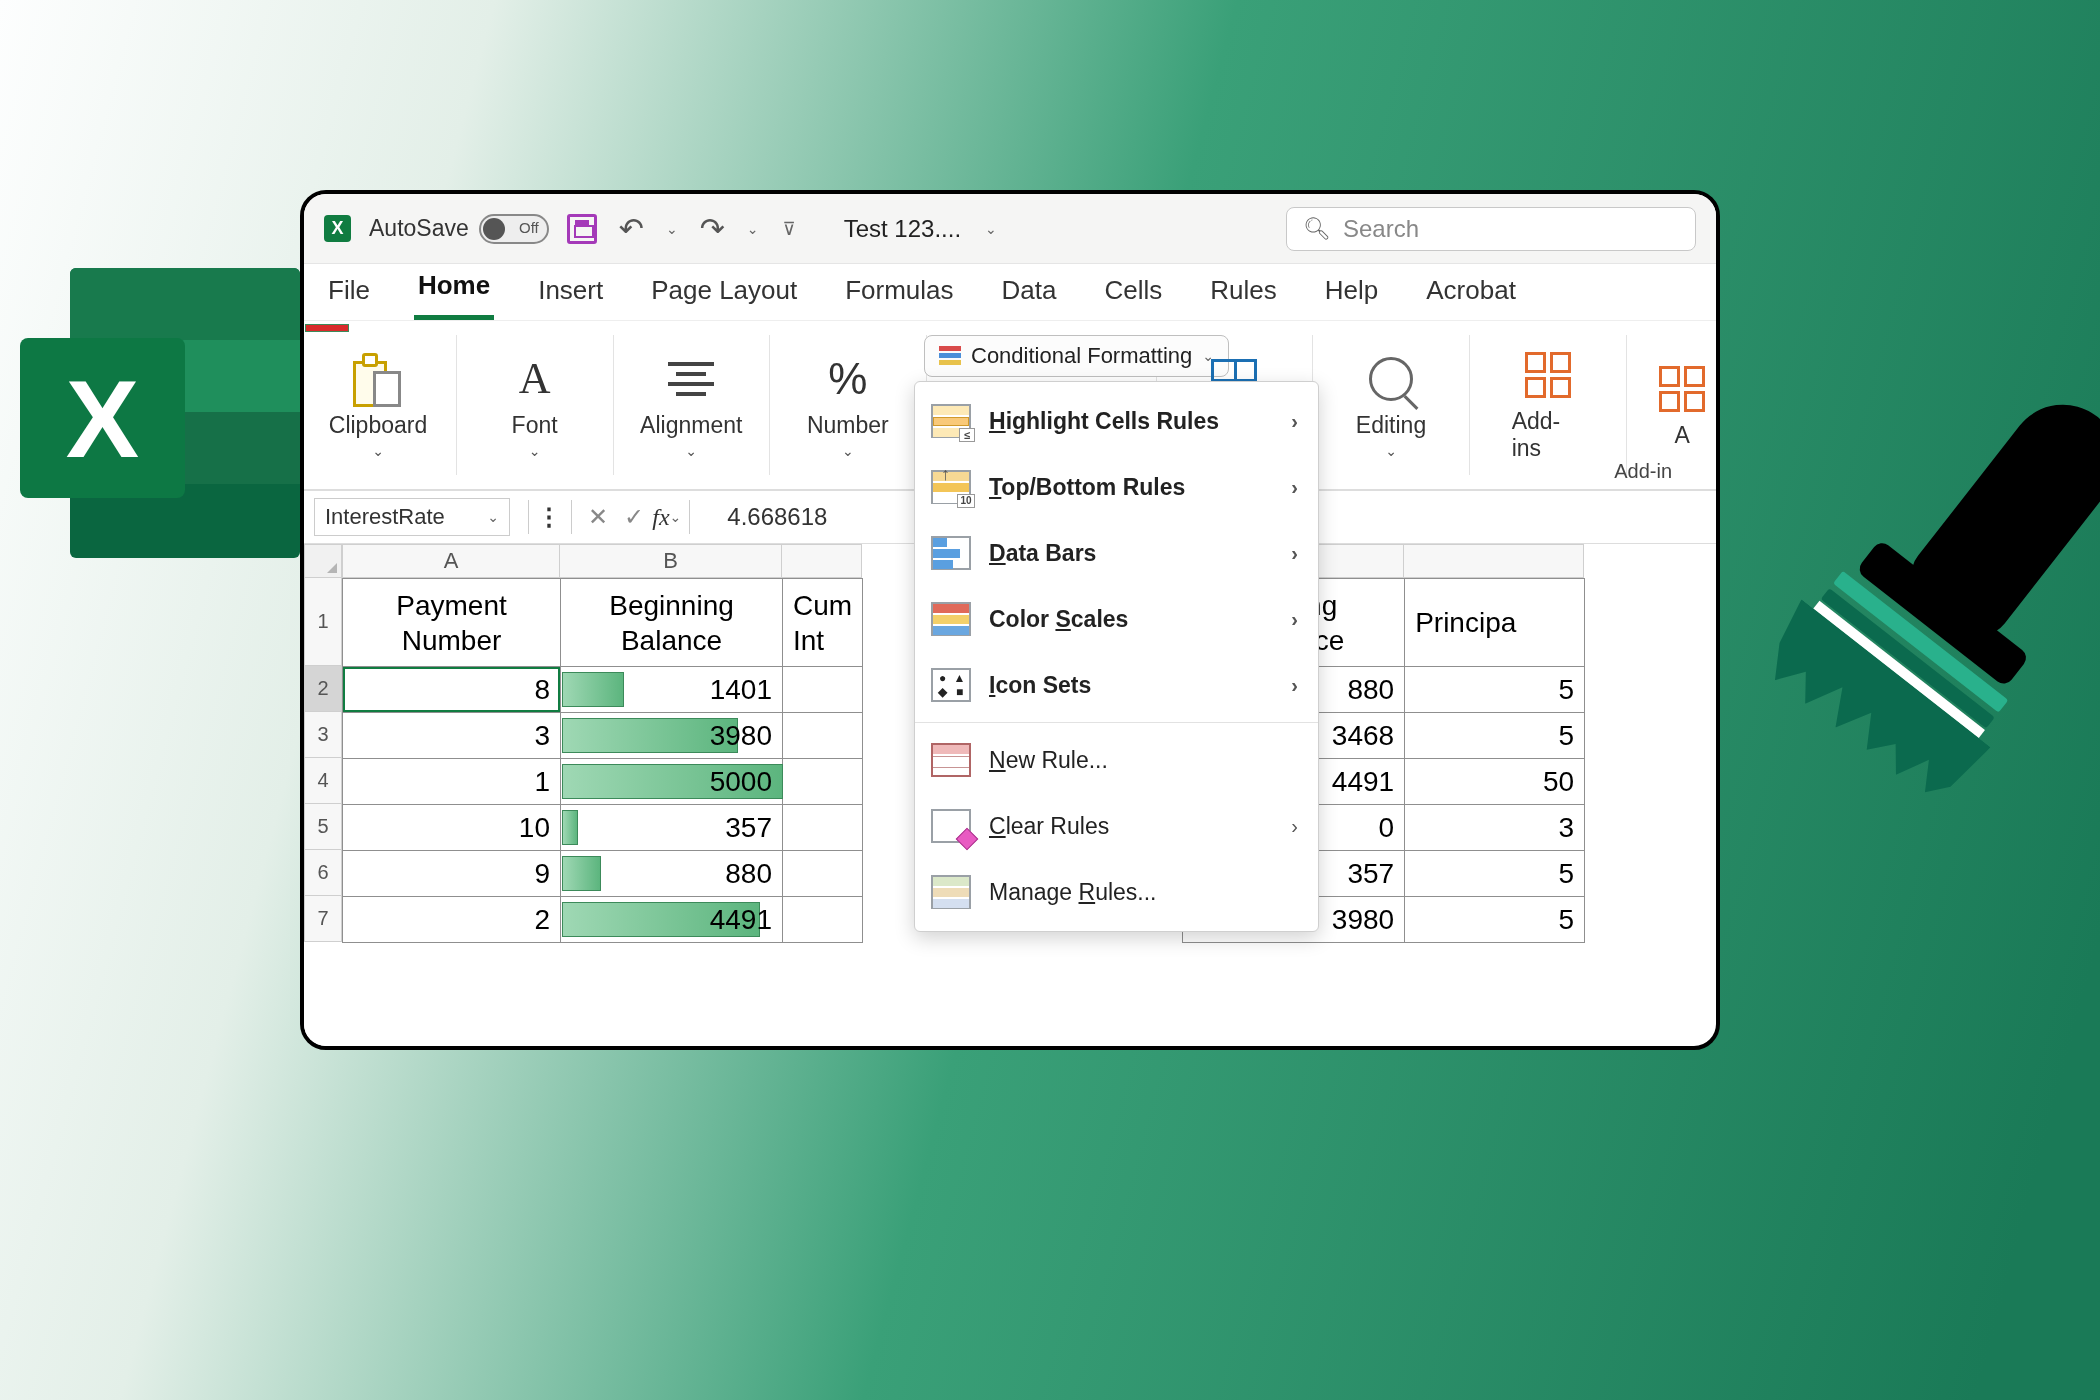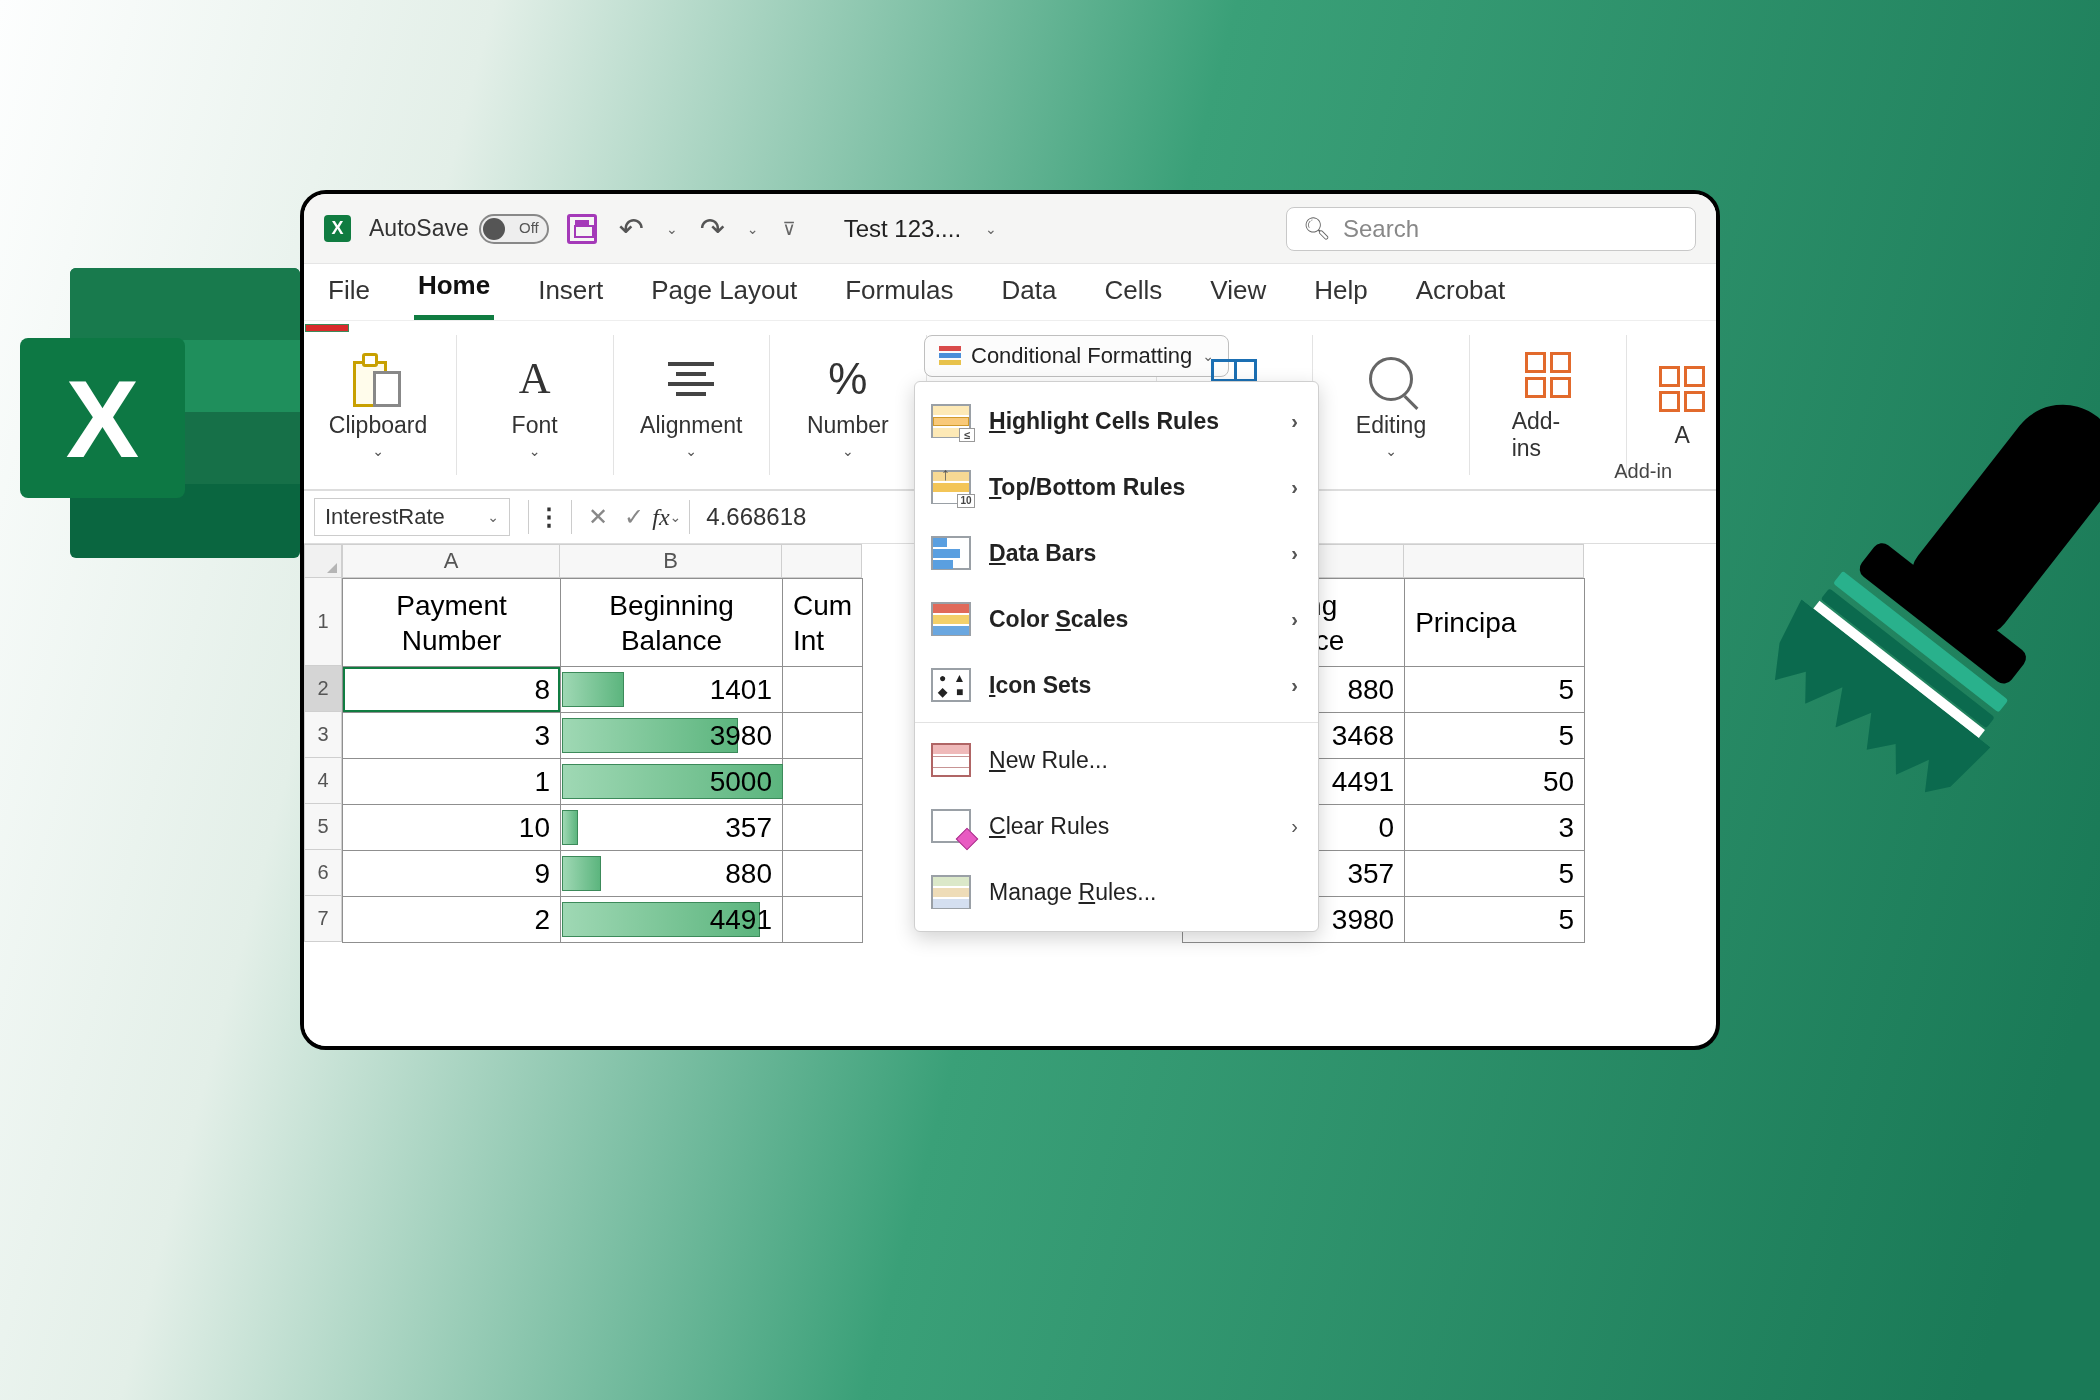--- a/index.html
+++ b/index.html
@@ -110,21 +110,21 @@
   .di.clear .er{position:absolute;right:-6px;bottom:-6px;width:16px;height:16px;background:#e85ac2;transform:rotate(45deg);border:1px solid #a8348c;}
   .di.mgr .a{top:0;background:#dbe8c9;} .di.mgr .b{top:11px;background:#eedcb8;} .di.mgr .c{top:22px;background:#d4dff0;}
 
   
   .fbar{height:54px;border-top:1px solid #ddd;border-bottom:1px solid #ddd;display:flex;align-items:center;padding:0 10px;font-size:24px;color:#333;background:#fff;}
   .namebox{width:196px;height:38px;border:1px solid #ccc;display:flex;align-items:center;padding:0 10px;gap:8px;margin-right:10px;}
   .namebox .nv{font-size:22px;}
   .vsep{width:1px;height:34px;background:#ccc;margin:0 8px;}
   .fbar .fx{font-style:italic;font-family:"Times New Roman",serif;}
   .fbar .sym{color:#888;padding:0 8px;}
-  .fval{margin-left:8px;}
+  .fval{margin-left:29px;}
 
   
   .grid-wrap{display:flex;height:calc(100% - 350px);}
   .rowhdrs{width:38px;background:#fff;}
   .rowhdrs .corner{height:34px;border:1px solid #cfcfcf;background:#f1f1f1;position:relative;}
   .rowhdrs .corner::after{content:"";position:absolute;right:4px;bottom:4px;border-left:10px solid transparent;border-bottom:10px solid #b5b5b5;}
   .rowhdrs .rh{height:46px;border:1px solid #cfcfcf;border-top:none;background:#f7f7f7;display:flex;align-items:center;justify-content:center;font-size:20px;color:#555;}
   .rowhdrs .rh.first{height:88px;}
   .rowhdrs .rh.sel{background:#d5d5d5;}
   .cols{flex:1;overflow:hidden;}
@@ -184,21 +184,21 @@
   </div>
 
   <div class="tabs">
     <div class="tab">File</div>
     <div class="tab active">Home</div>
     <div class="tab">Insert</div>
     <div class="tab">Page Layout</div>
     <div class="tab">Formulas</div>
     <div class="tab">Data</div>
     <div class="tab">Cells</div>
-    <div class="tab">View</div>
+    <div class="tab">Rules</div>
     <div class="tab">Help</div>
     <div class="tab">Acrobat</div>
   </div>
 
   <div class="ribbon">
     <div class="group">
       <div class="ico-large">
           <div class="clip-ico">
             <div class="board"></div>
             <div class="clip"></div>

